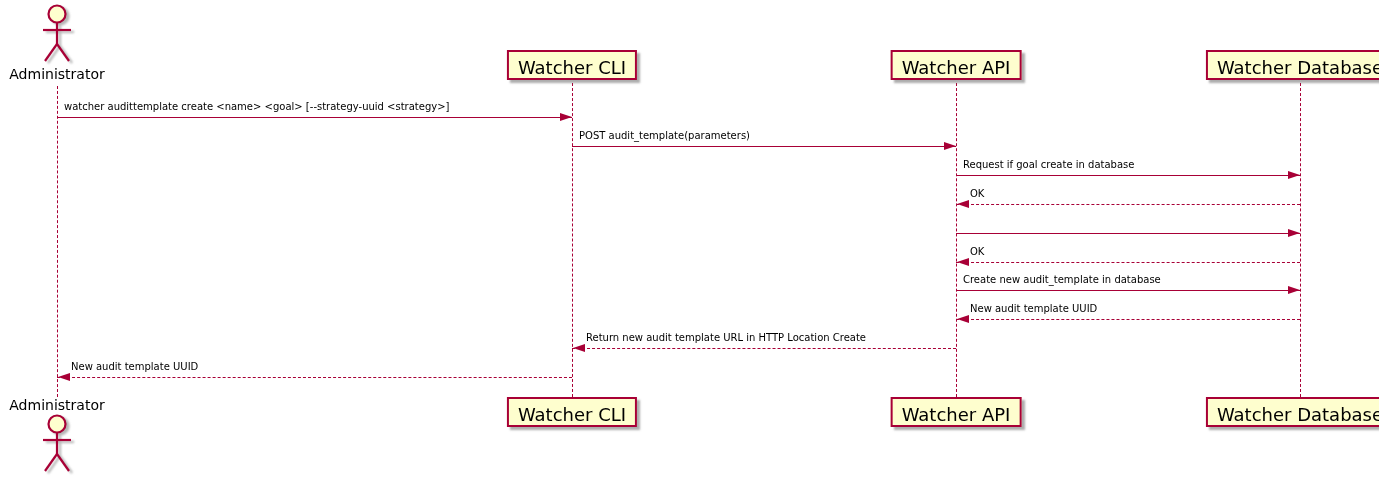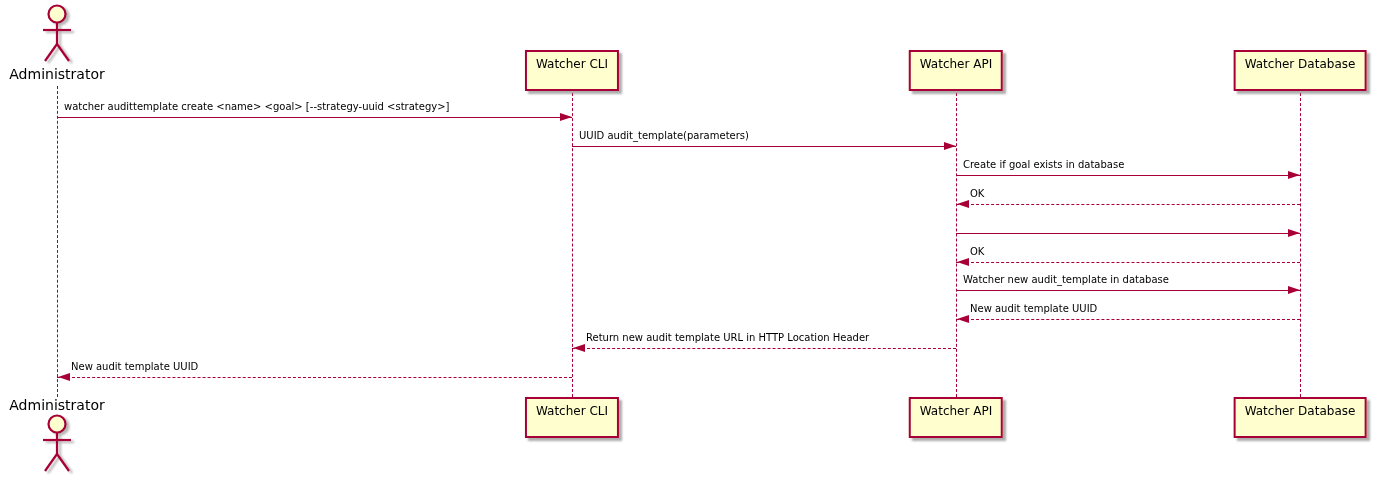--- a/index.html
+++ b/index.html
@@ -17,22 +17,22 @@
   }
   .lifeline{
     position:absolute;width:0;
     border-left:1px dashed var(--accent);
   }
   .pbox{
     position:absolute;
     transform:translateX(-50%);
     background:var(--fill);
     border:2px solid var(--accent);
-    padding:5px 9px 18px 9px;
-    font-size:12px;color:var(--text);
+    padding:5px 9px 0 9px;
+    font-size:18px;color:var(--text);
     white-space:nowrap;
     box-shadow:3px 3px 2px rgba(105,105,105,0.55);
     box-sizing:border-box;
   }
   .actor-glyph{
     position:absolute;
     transform:translateX(-50%);
     filter:drop-shadow(3px 2px 1px rgba(120,120,120,0.55));
   }
   .actor-label{
@@ -94,37 +94,37 @@
     <div class="pbox" style="left: 956px; top: 50px;">Watcher API</div>
     <div class="pbox" style="left: 956px; top: 397px;">Watcher API</div>
     <div class="lifeline" style="left: 1300px; top: 83px; height: 314px;"></div>
     <div class="pbox" style="left: 1300px; top: 50px;">Watcher Database</div>
     <div class="pbox" style="left: 1300px; top: 397px;">Watcher Database</div>
     <div class="msg-line solid" style="left: 57px; top: 117px; width: 515px;"></div>
     <div class="arrowhead right" style="left: 560px; top: 112.5px;"></div>
     <div class="msg-label" style="left: 64px; top: 99px;">watcher audittemplate create &lt;name&gt; &lt;goal&gt; [--strategy-uuid &lt;strategy&gt;]</div>
     <div class="msg-line solid" style="left: 572px; top: 146px; width: 384px;"></div>
     <div class="arrowhead right" style="left: 944px; top: 141.5px;"></div>
-    <div class="msg-label" style="left: 579px; top: 128px;">UUID audit_template(parameters)</div>
+    <div class="msg-label" style="left: 579px; top: 128px;">POST audit_template(parameters)</div>
     <div class="msg-line solid" style="left: 956px; top: 175px; width: 344px;"></div>
     <div class="arrowhead right" style="left: 1288px; top: 170.5px;"></div>
-    <div class="msg-label" style="left: 963px; top: 157px;">Create if goal exists in database</div>
+    <div class="msg-label" style="left: 963px; top: 157px;">Request if goal create in database</div>
     <div class="msg-line dashed" style="left: 956px; top: 204px; width: 344px;"></div>
     <div class="arrowhead left" style="left: 957px; top: 199.5px;"></div>
     <div class="msg-label" style="left: 970px; top: 186px;">OK</div>
     <div class="msg-line solid" style="left: 956px; top: 233px; width: 344px;"></div>
     <div class="arrowhead right" style="left: 1288px; top: 228.5px;"></div>
     <div class="msg-line dashed" style="left: 956px; top: 262px; width: 344px;"></div>
     <div class="arrowhead left" style="left: 957px; top: 257.5px;"></div>
     <div class="msg-label" style="left: 970px; top: 244px;">OK</div>
     <div class="msg-line solid" style="left: 956px; top: 290px; width: 344px;"></div>
     <div class="arrowhead right" style="left: 1288px; top: 285.5px;"></div>
-    <div class="msg-label" style="left: 963px; top: 272px;">Watcher new audit_template in database</div>
+    <div class="msg-label" style="left: 963px; top: 272px;">Create new audit_template in database</div>
     <div class="msg-line dashed" style="left: 956px; top: 319px; width: 344px;"></div>
     <div class="arrowhead left" style="left: 957px; top: 314.5px;"></div>
     <div class="msg-label" style="left: 970px; top: 301px;">New audit template UUID</div>
     <div class="msg-line dashed" style="left: 572px; top: 348px; width: 384px;"></div>
     <div class="arrowhead left" style="left: 573px; top: 343.5px;"></div>
-    <div class="msg-label" style="left: 586px; top: 330px;">Return new audit template URL in HTTP Location Header</div>
+    <div class="msg-label" style="left: 586px; top: 330px;">Return new audit template URL in HTTP Location Create</div>
     <div class="msg-line dashed" style="left: 57px; top: 377px; width: 515px;"></div>
     <div class="arrowhead left" style="left: 58px; top: 372.5px;"></div>
     <div class="msg-label" style="left: 71px; top: 359px;">New audit template UUID</div>
   </div>
 
 </body></html>

